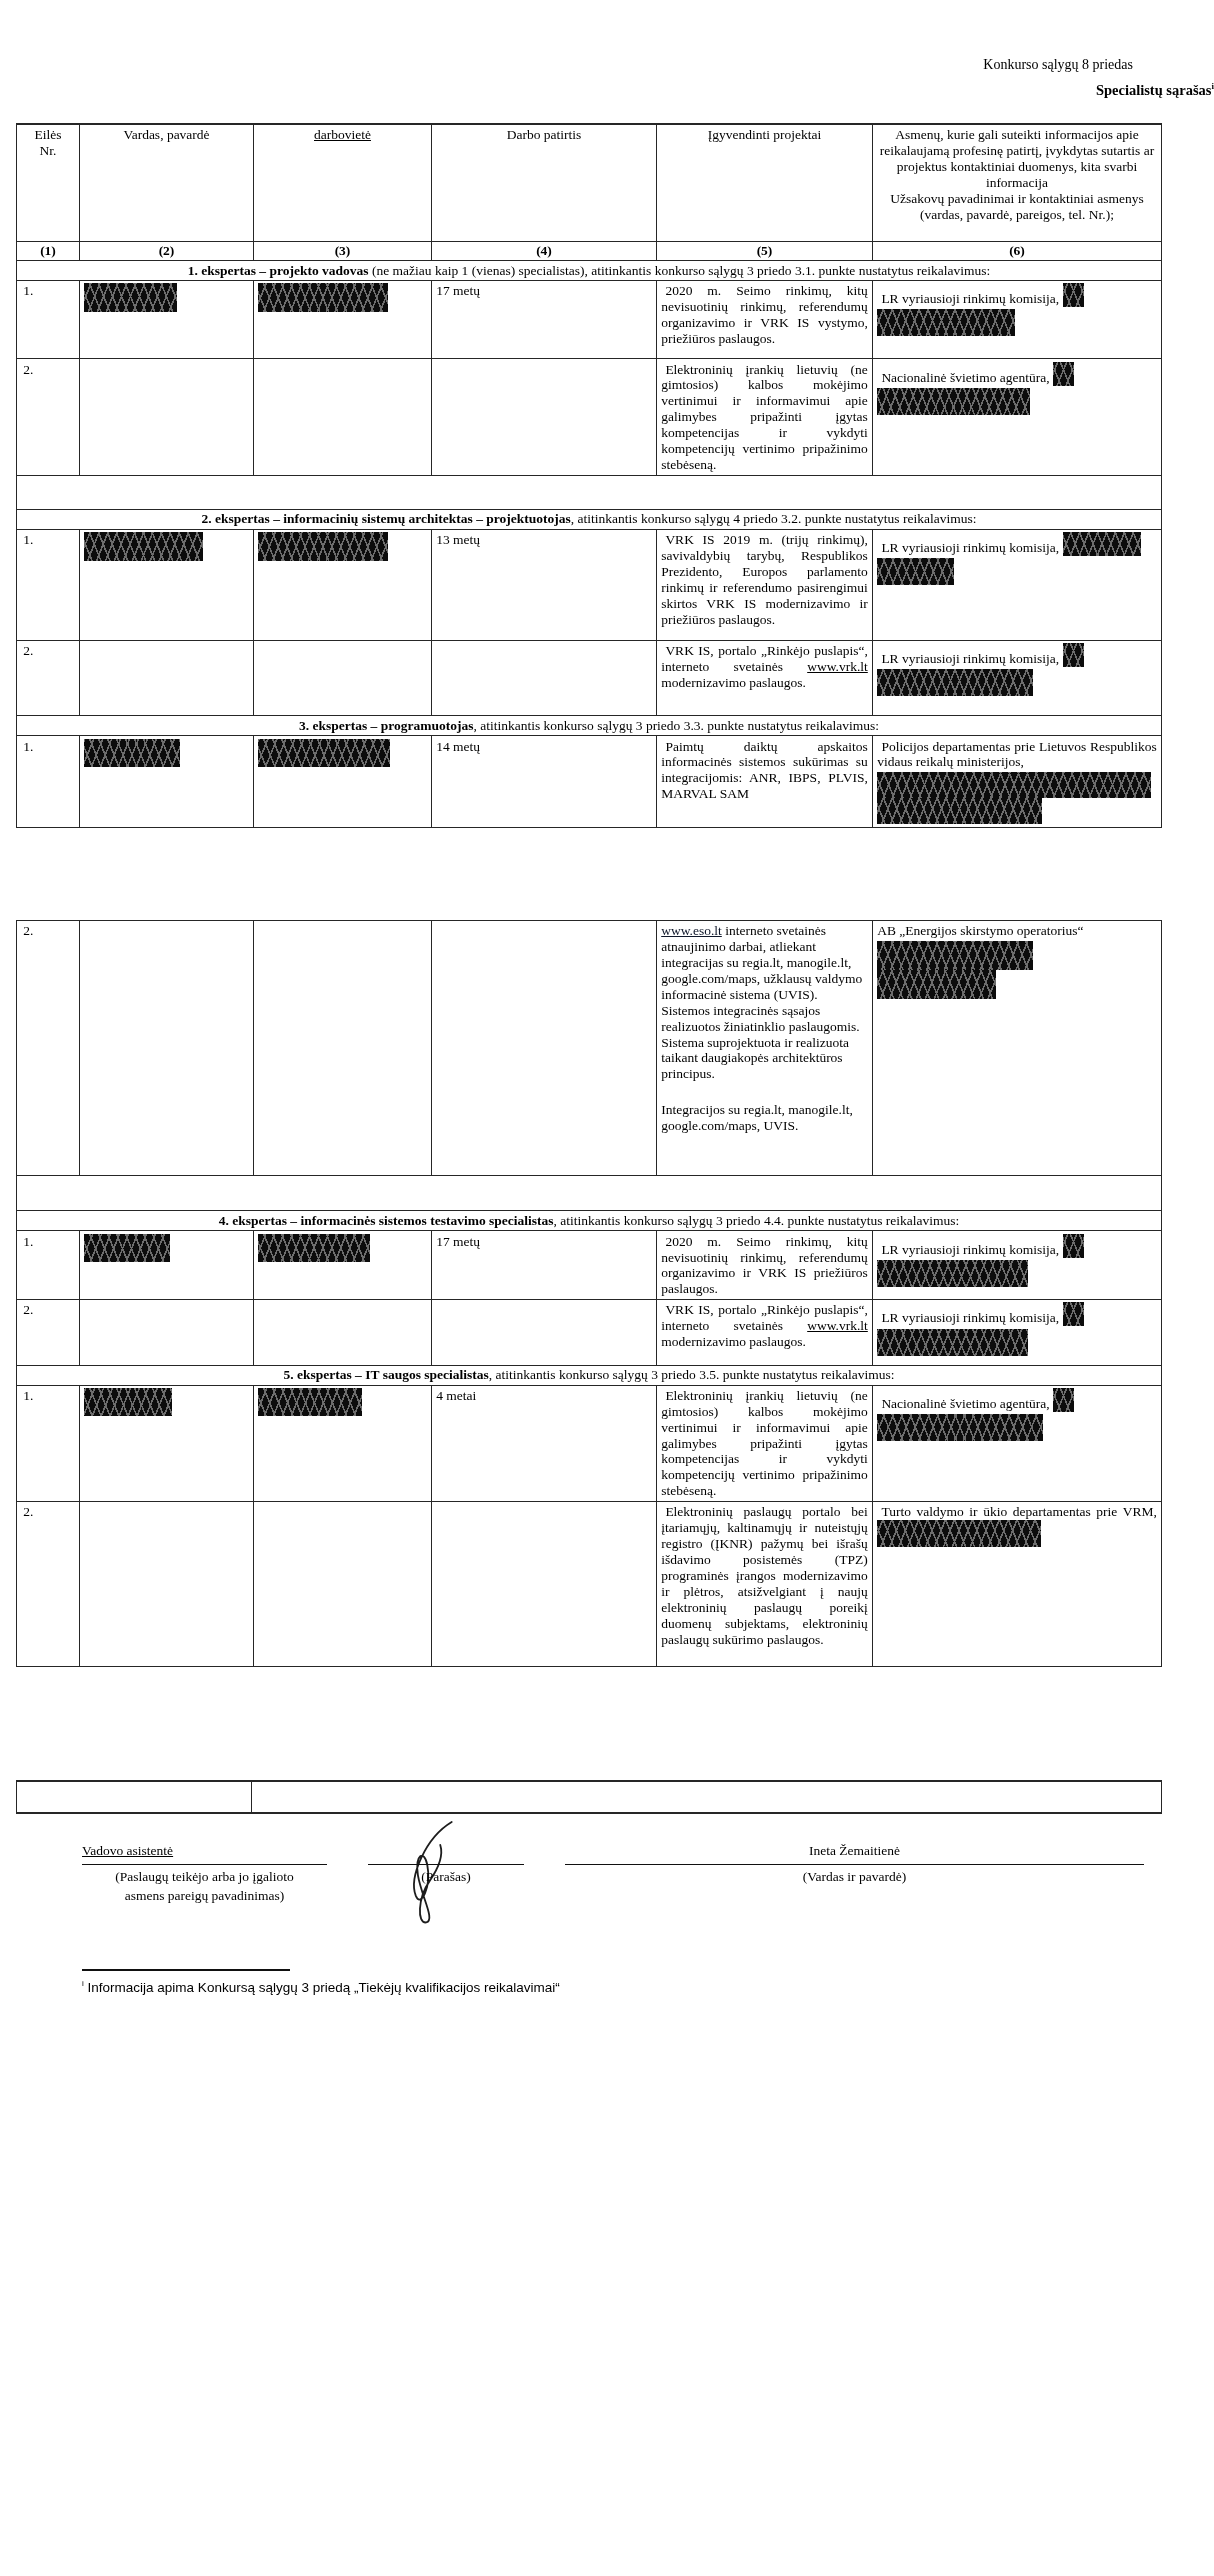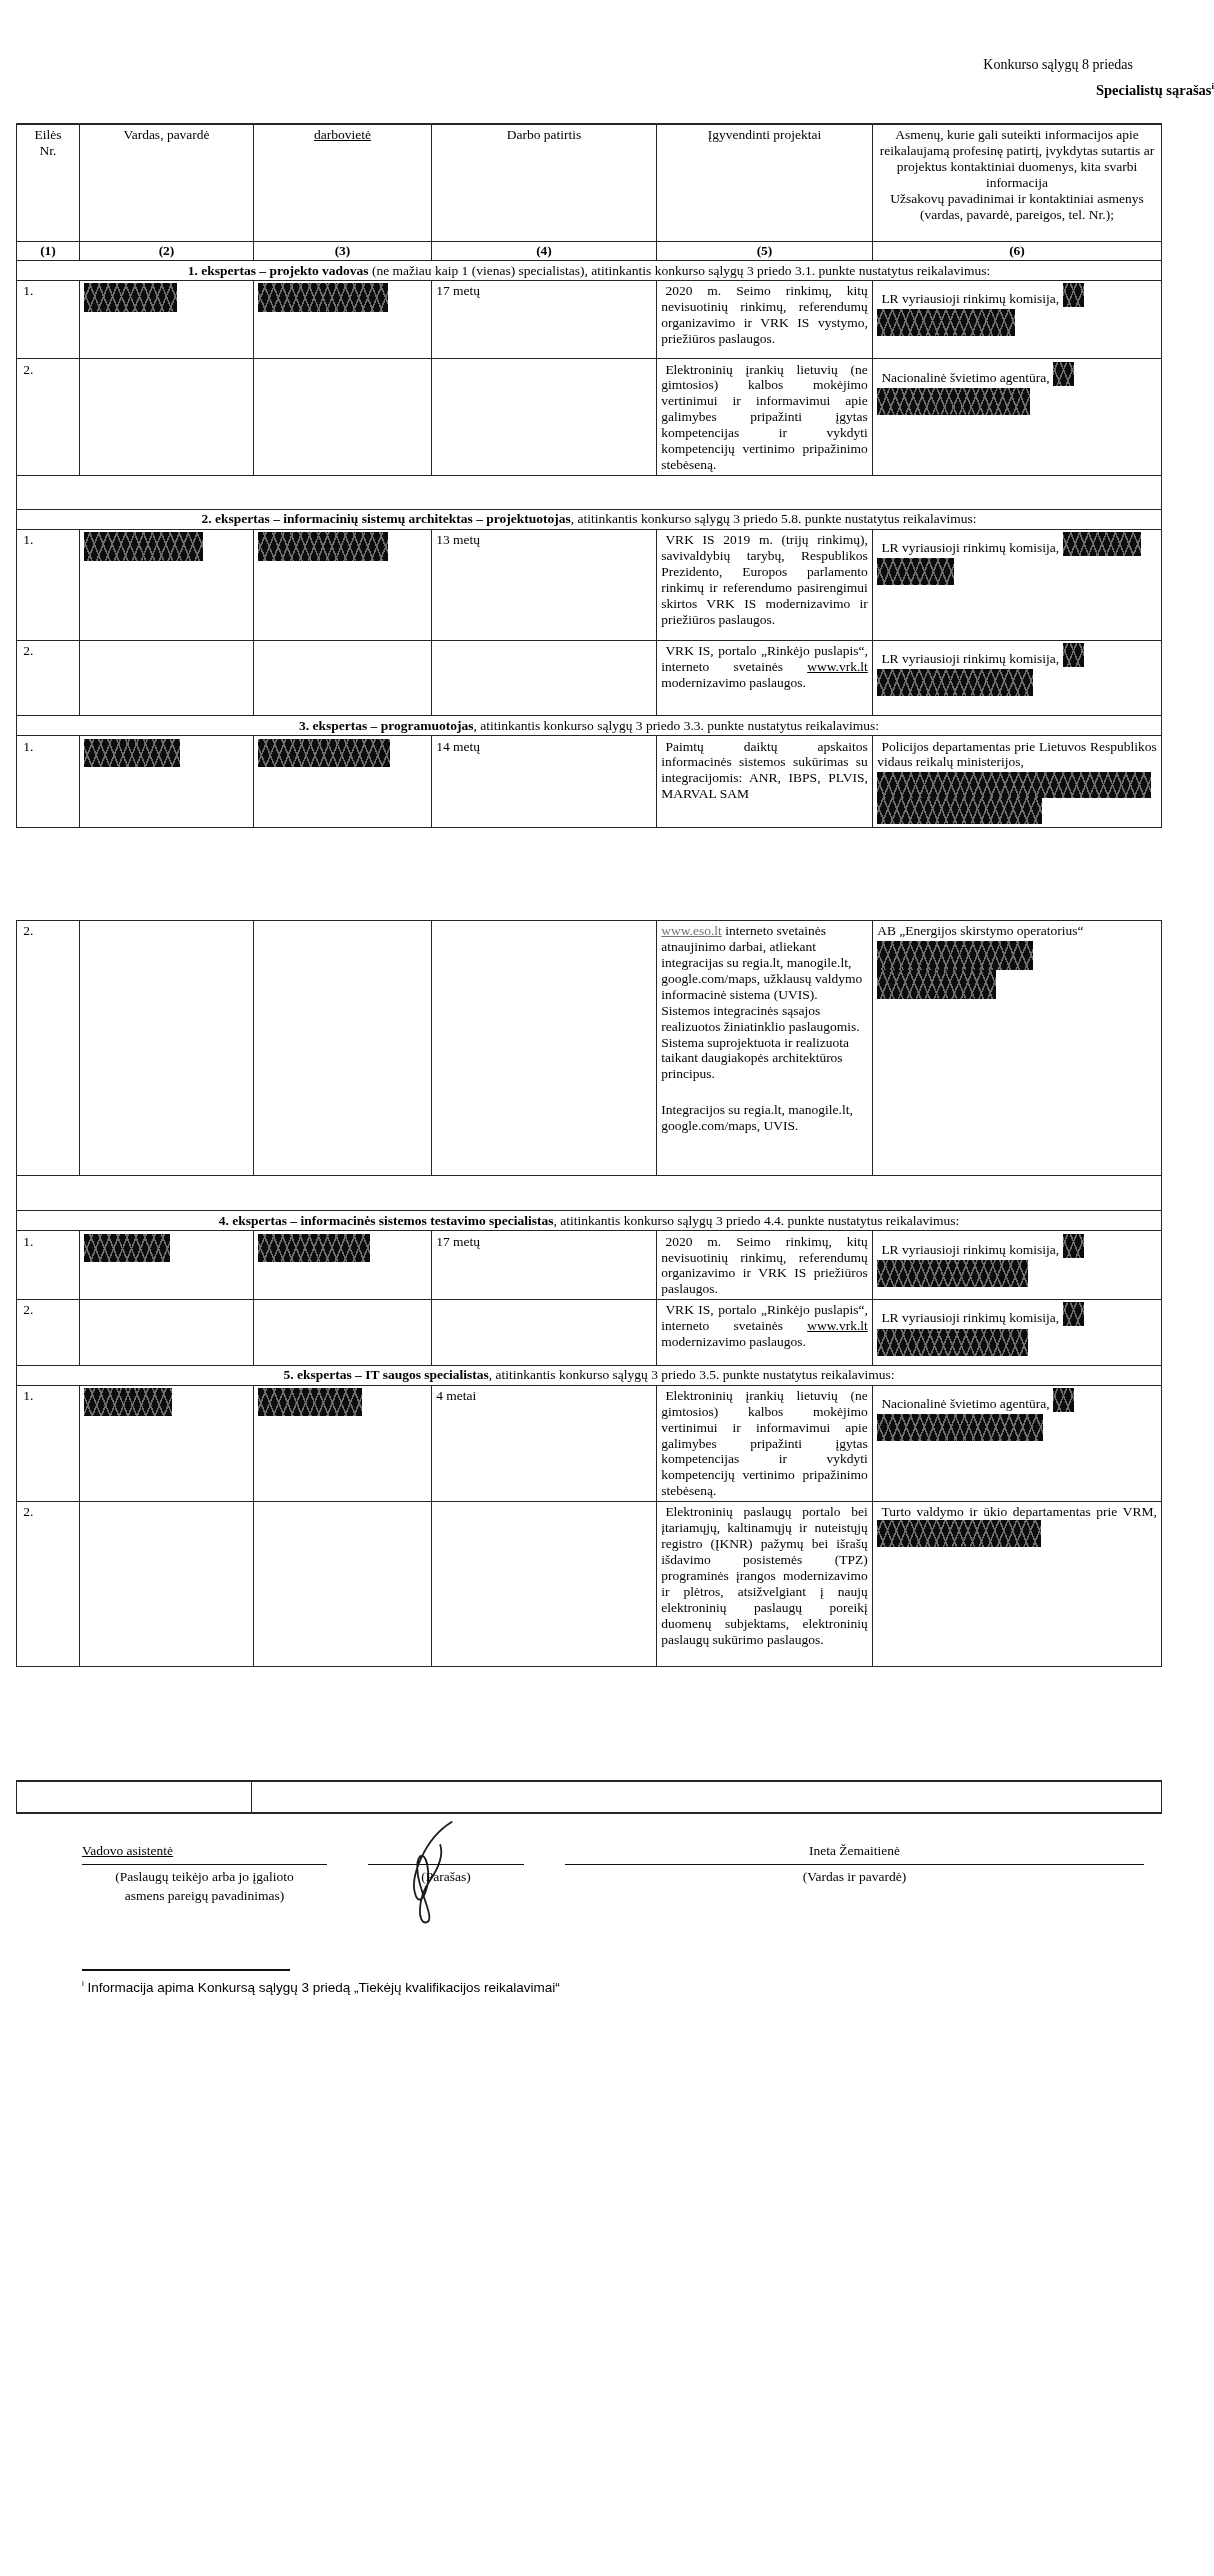--- a/index.html
+++ b/index.html
@@ -22,21 +22,21 @@
   tr.nums td{font-weight:bold;text-align:center;border-top:1.6px solid #262626;border-bottom:1.6px solid #262626;padding:1px;}
   tr.banner td{border-top:1.6px solid #262626;border-bottom:1.6px solid #262626;text-align:center;padding:1.6px;}
   tr.banner .b{font-weight:bold;}
   tr.empty-row td{border-top:1.6px solid #262626;border-bottom:1.6px solid #262626;}
   tr.datarow td:first-child{padding-left:6.2px;}
   .jt{text-align:justify;text-indent:4.2px;}
   .eso-cell{line-height:1.55;text-align:left;}
   .eso-cell .gap{display:block;height:20px;}
   .u{text-decoration:underline;}
   a.link{color:#000000;text-decoration:underline;}
-  a.linkdark{color:#737373;text-decoration:underline;}
+  a.linkdark{color:#0f172a;text-decoration:underline;}
 
   .redact{display:inline-block;vertical-align:-4.2px;background-color:#0c0c0c;
     background-image:repeating-linear-gradient(68deg,rgba(0,0,0,0) 0 6.7px,#6d6d6d 6.7px 8.3px),
                      repeating-linear-gradient(-68deg,rgba(0,0,0,0) 0 6.7px,#6d6d6d 6.7px 8.3px);}
   .redact.blk{display:block;margin-top:2.1px;}
 
   .sig-label{position:absolute;font-size:13.5px;text-decoration:underline;}
   .sig-line{position:absolute;border-top:1.6px solid #111;height:0;}
   .sig-caption{position:absolute;font-size:13.5px;text-align:center;}
   .sig-svg{position:absolute;}
@@ -100,21 +100,21 @@
       <td></td>
       <td></td>
       <td class="jt">Elektroninių įrankių lietuvių (ne gimtosios) kalbos mokėjimo vertinimui ir informavimui apie galimybes pripažinti įgytas kompetencijas ir vykdyti kompetencijų vertinimo pripažinimo stebėseną.</td>
       <td class="jt"><span>Nacionalinė švietimo agentūra,</span> <span class="redact" style="width:21px;height:24px"></span><span class="redact blk" style="width:153px;height:27px"></span></td>
     </tr>
     <tr class="empty-row">
           <td colspan="6" style="height:28.6px"></td>
         </tr>
 
     <tr class="banner">
-      <td colspan="6"><span class="b">2. ekspertas – informacinių sistemų architektas – projektuotojas</span><span>, atitinkantis konkurso sąlygų 3 priedo 5.8. punkte nustatytus reikalavimus:</span></td>
+      <td colspan="6"><span class="b">2. ekspertas – informacinių sistemų architektas – projektuotojas</span><span>, atitinkantis konkurso sąlygų 4 priedo 3.2. punkte nustatytus reikalavimus:</span></td>
     </tr>
     <tr class="datarow">
       <td style="height:106px">1.</td>
       <td><span class="redact" style="width:119px;height:28.6px"></span></td>
       <td><span class="redact" style="width:130px;height:28.6px"></span></td>
       <td>13 metų</td>
       <td class="jt">VRK IS 2019 m. (trijų rinkimų), savivaldybių tarybų, Respublikos Prezidento, Europos parlamento rinkimų ir referendumo pasirengimui skirtos VRK IS modernizavimo ir priežiūros paslaugos.</td>
       <td class="jt"><span>LR vyriausioji rinkimų komisija,</span> <span class="redact" style="width:78px;height:24px"></span><span class="redact blk" style="width:77px;height:27px"></span></td>
     </tr>
     <tr class="datarow">

